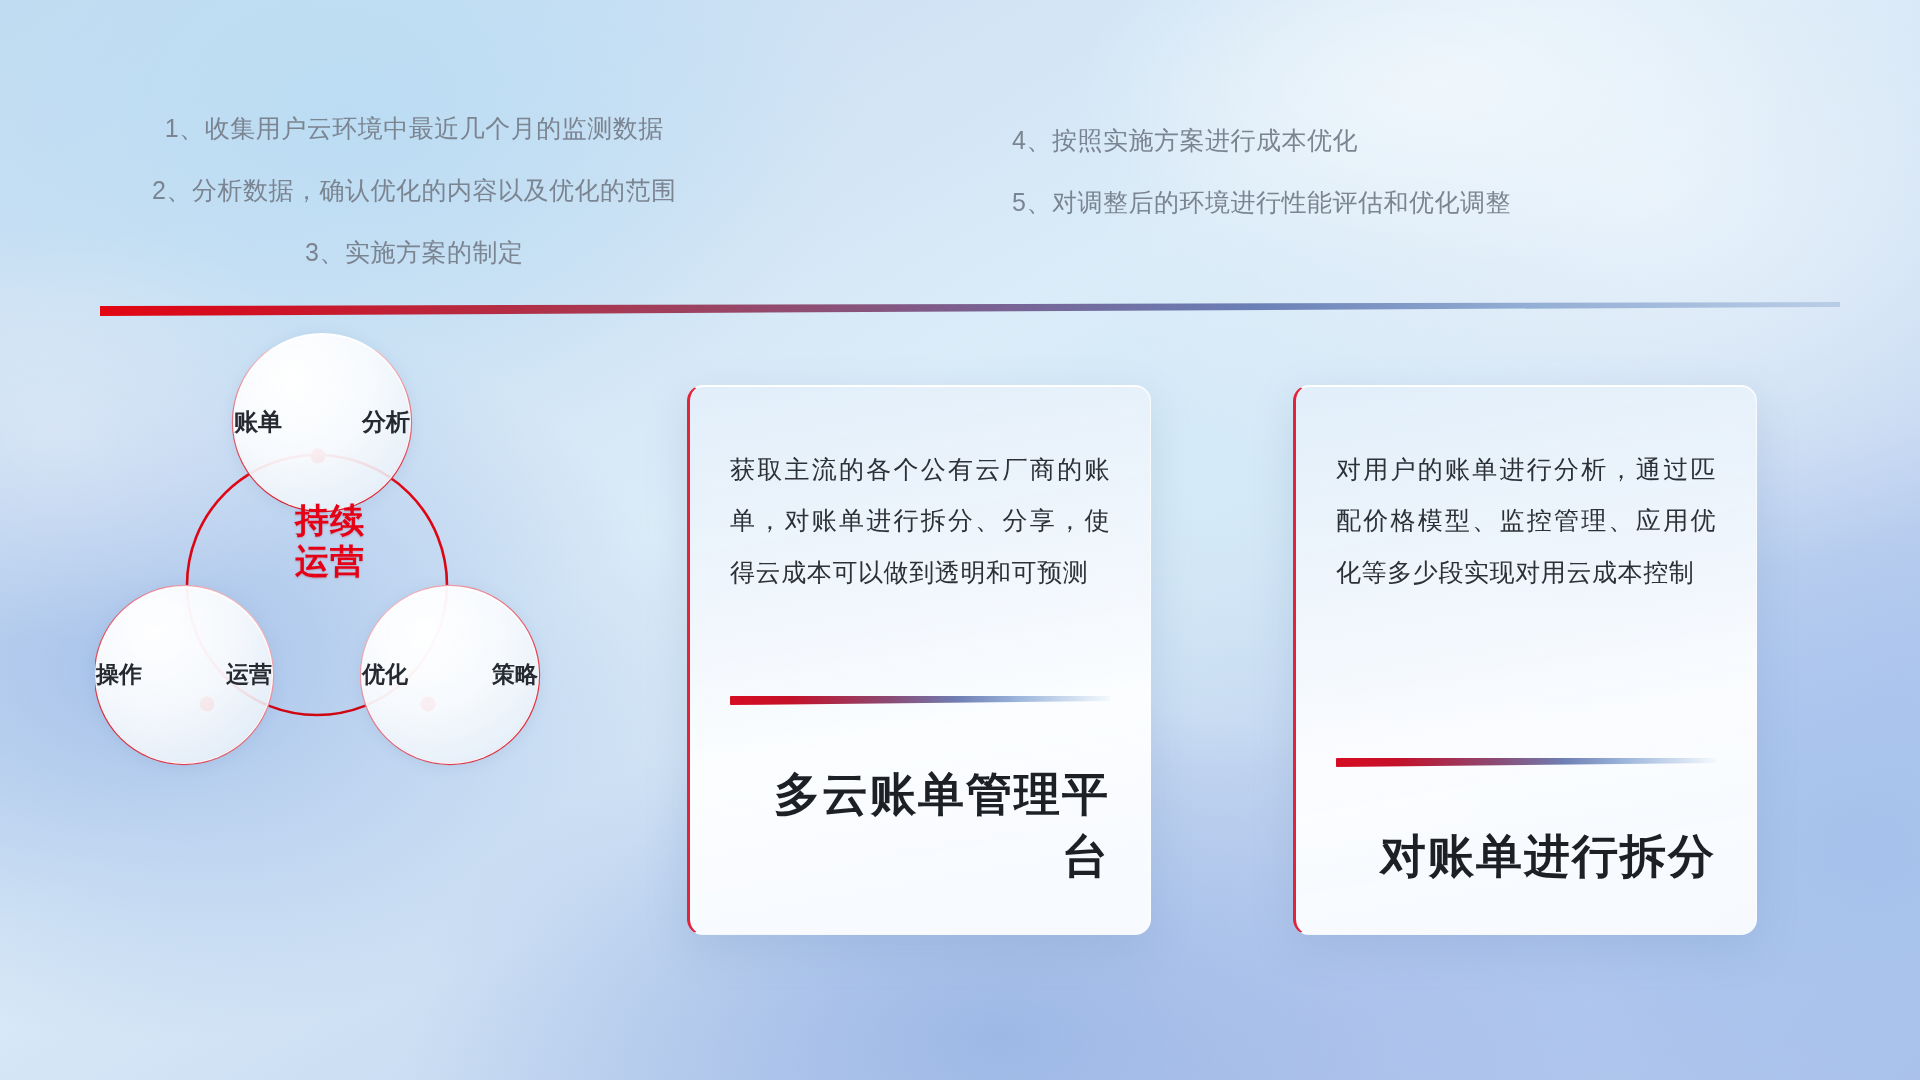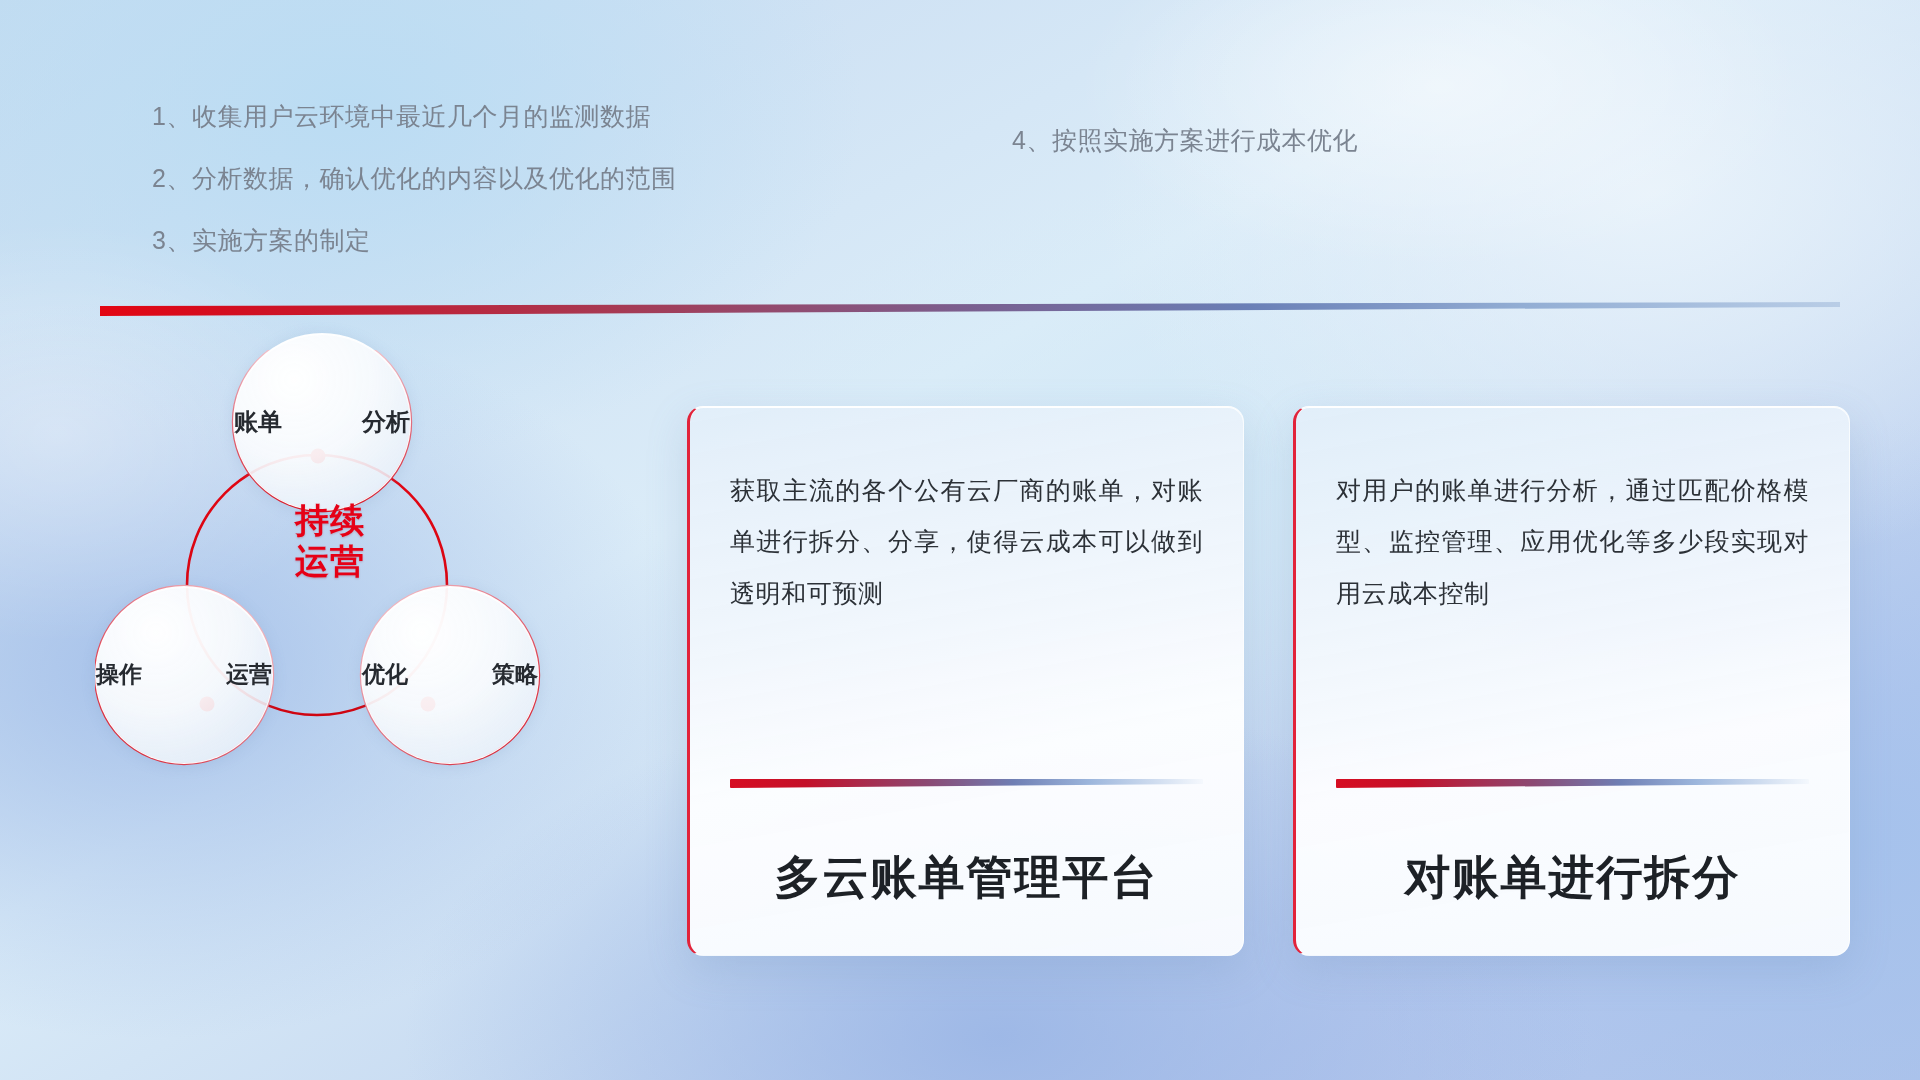--- a/index.html
+++ b/index.html
@@ -28,21 +28,21 @@
     position:absolute; left:0; top:0; width:100%; height:100%;
     background:
       radial-gradient(ellipse 420px 300px at 3% 40%, rgba(255,255,255,0.35) 0%, rgba(255,255,255,0) 70%),
       radial-gradient(ellipse 520px 260px at 75% 8%, rgba(255,255,255,0.45) 0%, rgba(255,255,255,0) 70%);
     pointer-events:none;
   }
 
   
   .bullets { position:absolute; color:#7b8491; font-size:25px; letter-spacing:0.5px; }
   .bullets .line { margin-bottom:29px; white-space:nowrap; }
-  #bullets-left  { left:152px; top:100px; }
+  #bullets-left  { left:152px; top:112px;text-align:center; }
   #bullets-right { left:1000px; top:124px;margin-left:12px; }
 
   
   #divider-wedge {
     position:absolute; left:100px; top:302px; width:1740px; height:16px;
   }
   #divider-wedge svg { display:block; width:100%; height:100%; }
 
   
   #venn { position:absolute; left:95px; top:350px; width:470px; height:470px; }
@@ -65,21 +65,21 @@
   #venn-center-label {
     position:absolute; left:0; top:150px; width:470px;
     text-align:center; color:#e60016; font-weight:900;
     font-size:34px; line-height:1.22; letter-spacing:1px;
     text-shadow:0 1px 2px rgba(160,20,30,0.25);
     pointer-events:none;
   }
 
   
   .card {
-    position:absolute; top:406px; width:557px; height:550px;
+    position:absolute; top:385px; width:464px; height:550px;
     border-radius:16px;
     border-left:3px solid #e2233a;
     border-top:1px solid rgba(255,255,255,0.9);
     border-right:1px solid rgba(255,255,255,0.75);
     border-bottom:1px solid rgba(255,255,255,0.6);
     background:
       linear-gradient(170deg, rgba(226,238,249,0.92) 0%, rgba(240,246,252,0.95) 34%, rgba(252,253,255,0.98) 62%, rgba(248,251,254,0.97) 100%);
     box-shadow: 0 14px 40px rgba(110,140,185,0.22), inset 0 1px 0 rgba(255,255,255,0.95);
     padding:58px 40px 0 40px;
     display:flex; flex-direction:column;
@@ -94,36 +94,37 @@
   .card-rule {
     margin-top:auto;
     height:9px; width:100%;
     background:linear-gradient(90deg, #d60d22 0%, #c41029 16%, #8b4a74 42%, #6f7fb4 60%, #9cb6dc 76%, rgba(214,229,244,0.15) 100%);
     clip-path:polygon(0 0, 100% 0, 100% 55%, 0 100%);
     border-radius:1px;
   }
   .card-title {
     margin:59px 0 0 0; padding-bottom:46px;
     color:#1d2126; font-size:46px; font-weight:900;
-    letter-spacing:2px; text-align:center;
+    letter-spacing:2px; text-align:right;
   }
 </style>
 </head>
 <body>
 
 <div id="slide">
 
   <div class="bullets" id="bullets-left">
     <div class="line">1、收集用户云环境中最近几个月的监测数据</div>
     <div class="line">2、分析数据，确认优化的内容以及优化的范围</div>
     <div class="line">3、实施方案的制定</div>
   </div>
 
   <div class="bullets" id="bullets-right">
     <div class="line">4、按照实施方案进行成本优化</div>
+    <div class="line">5、对调整后的环境进行性能评估和优化调整</div>
   </div>
 
   <div id="divider-wedge">
     <svg viewBox="0 0 1740 16" preserveAspectRatio="none" aria-hidden="true">
       <defs>
         <linearGradient id="wedgeGrad" x1="0" y1="0" x2="1" y2="0">
           <stop offset="0%" stop-color="#e30613"></stop>
           <stop offset="7%" stop-color="#d40d1f"></stop>
           <stop offset="30%" stop-color="#a63a54"></stop>
           <stop offset="50%" stop-color="#7a5f8f"></stop>

